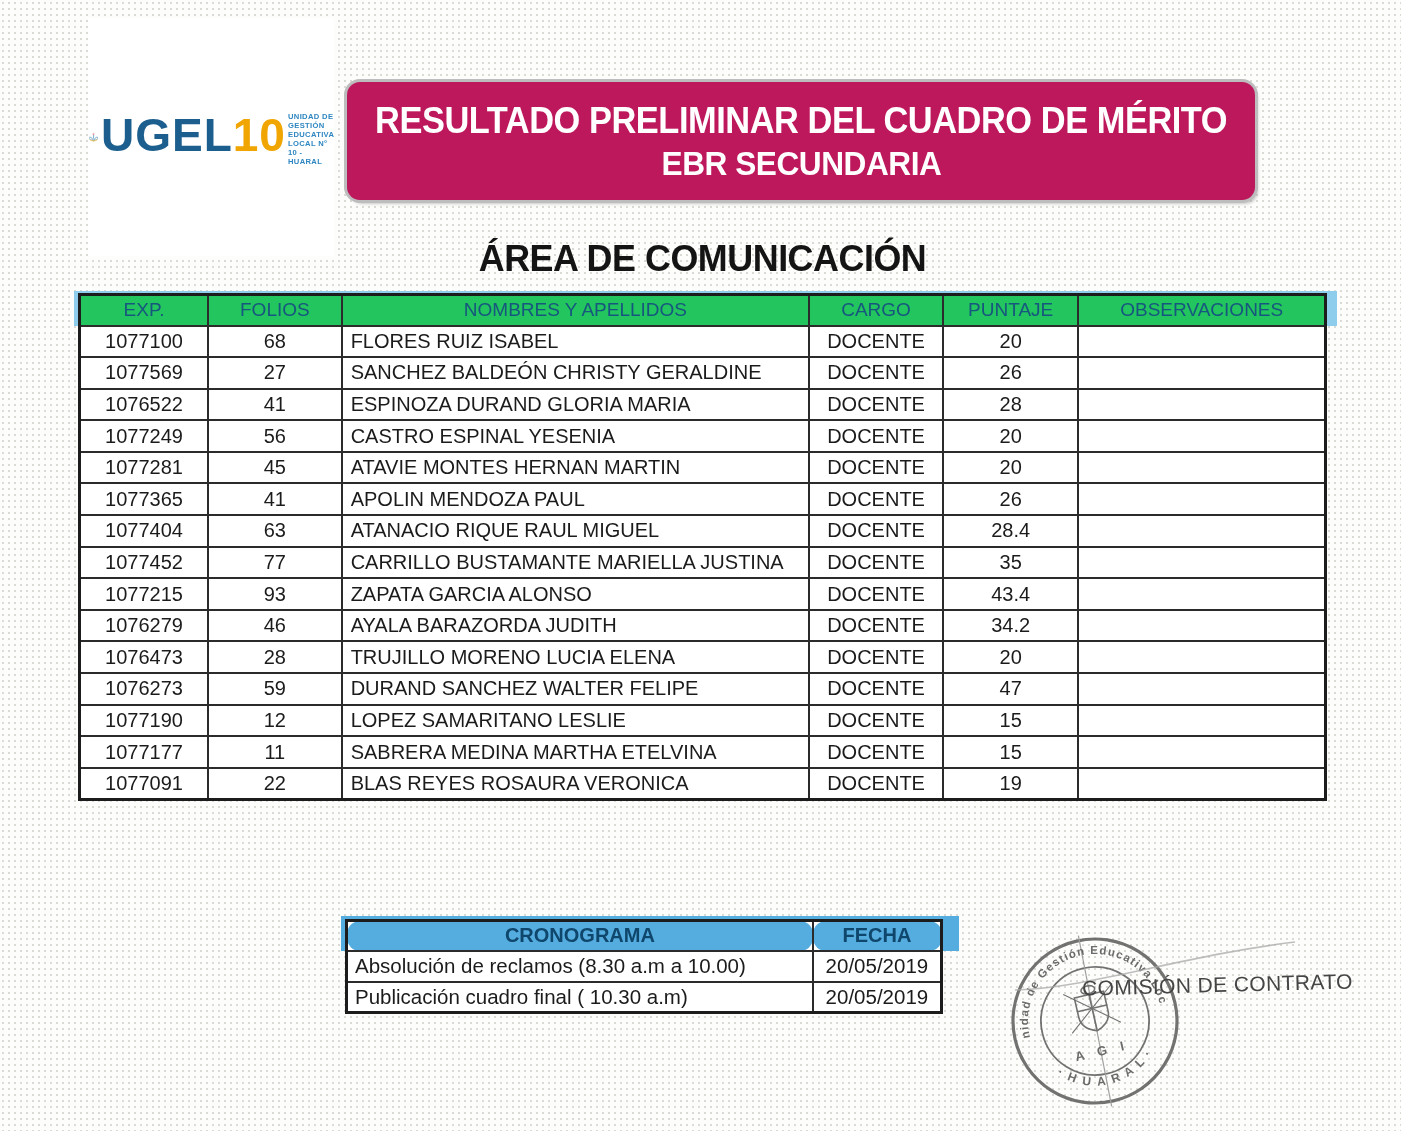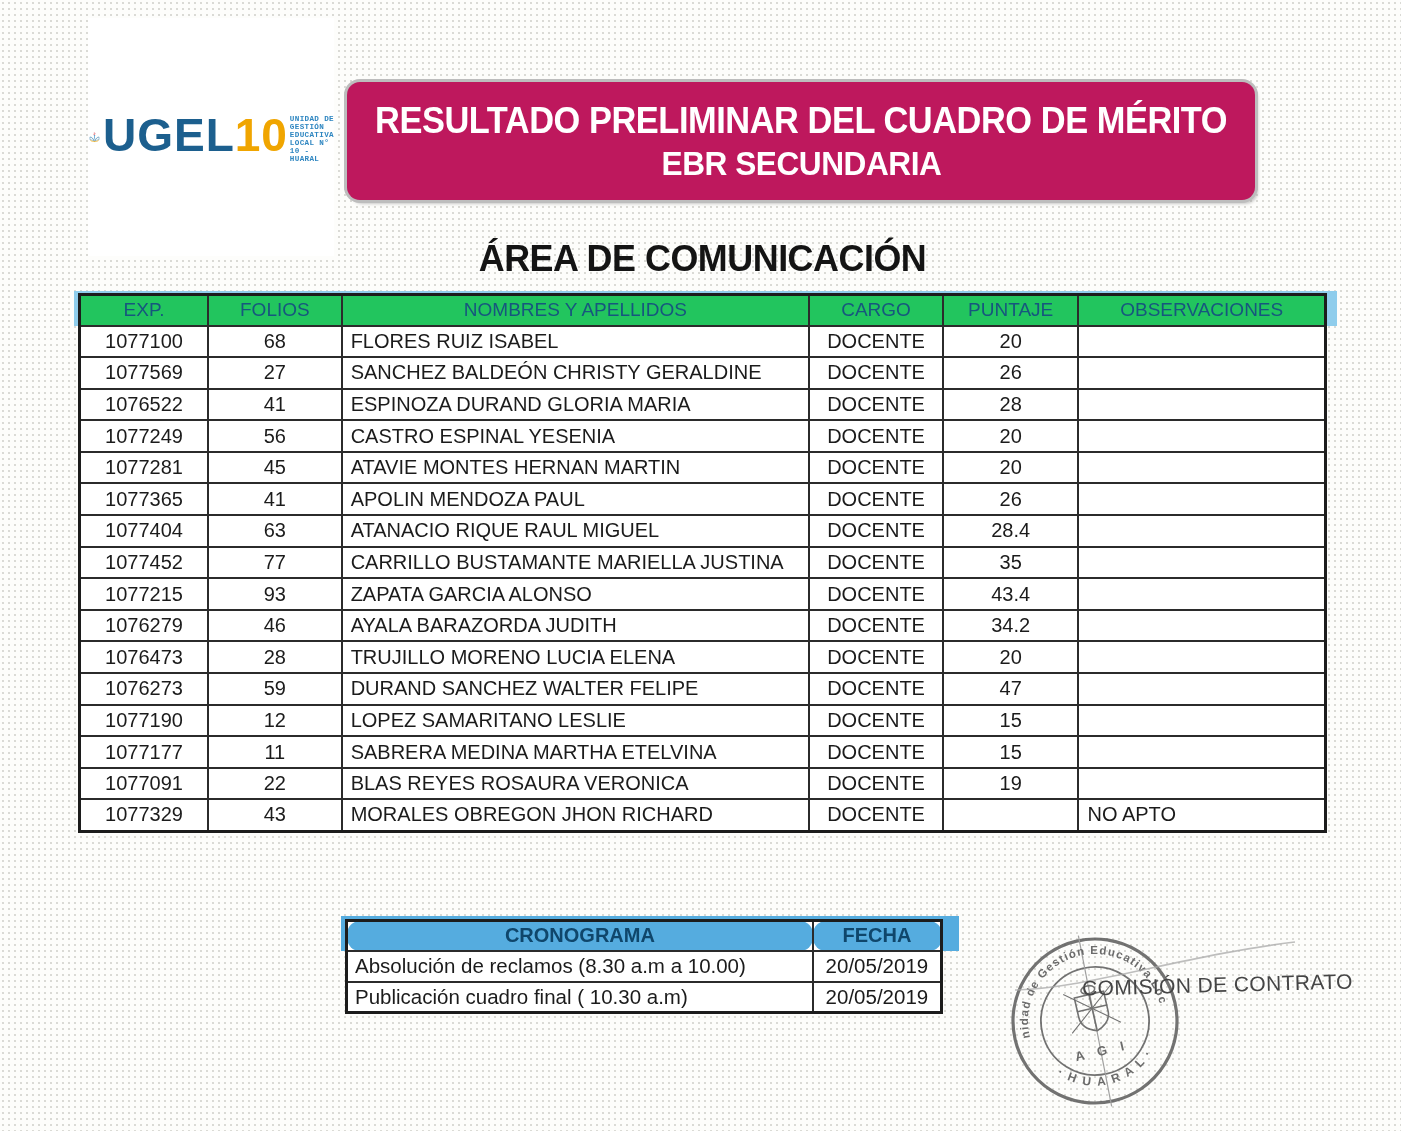--- a/index.html
+++ b/index.html
@@ -14,21 +14,21 @@
   .page { position:absolute; inset:0; }
 
   
   .logo-box { position:absolute; left:88px; top:18px; width:246px; height:238px;
     background:#fff; display:flex; flex-direction:row; align-items:center; }
   .logo-art { width:240px; height:168px; }
   .logo-word { font-weight:bold; font-size:47px; letter-spacing:1px; line-height:1;
     transform:scaleX(0.98); margin-top:-6px; }
   .logo-word .ugel { color:#1c5f8e; }
   .logo-word .ten  { color:#f0a500; }
-  .logo-sub { font-size:7.6px; font-weight:bold; color:#2e86c1; letter-spacing:0.35px; margin-top:4px;font-family:Liberation Mono, monospace; }
+  .logo-sub { font-size:7.6px; font-weight:bold; color:#2e86c1; letter-spacing:0.35px; margin-top:4px; }
 
   
   .banner { position:absolute; left:347px; top:82px; width:908px; height:118px;
     background:#be185d; border-radius:13px;
     box-shadow:0 0 0 3px #bdbdbd, 3px 4px 3px rgba(140,140,140,.45);
     display:flex; flex-direction:column; justify-content:center; align-items:center;
     color:#fff; text-align:center; }
   .banner .l1 { font-size:37px; font-weight:bold; letter-spacing:-0.5px; transform:scaleX(0.93); white-space:nowrap; }
   .banner .l2 { font-size:34px; font-weight:bold; letter-spacing:-0.5px; transform:scaleX(0.93); margin-top:2px; }
 
@@ -242,28 +242,20 @@
           <td class="col-obs"></td>
         </tr>
         <tr>
           <td class="col-exp">1077091</td>
           <td class="col-folios">22</td>
           <td class="col-nombre">BLAS REYES ROSAURA VERONICA</td>
           <td class="col-cargo">DOCENTE</td>
           <td class="col-puntaje">19</td>
           <td class="col-obs"></td>
         </tr>
-        <tr>
-          <td class="col-exp">1077329</td>
-          <td class="col-folios">43</td>
-          <td class="col-nombre">MORALES OBREGON JHON RICHARD</td>
-          <td class="col-cargo">DOCENTE</td>
-          <td class="col-puntaje"></td>
-          <td class="col-obs">NO APTO</td>
-        </tr>
       </tbody>
   </table>
 
   <div class="band-sched"></div>
   <table class="schedule">
     <colgroup>
         <col style="width:464px">
         <col style="width:128px">
       </colgroup>
     <thead>

